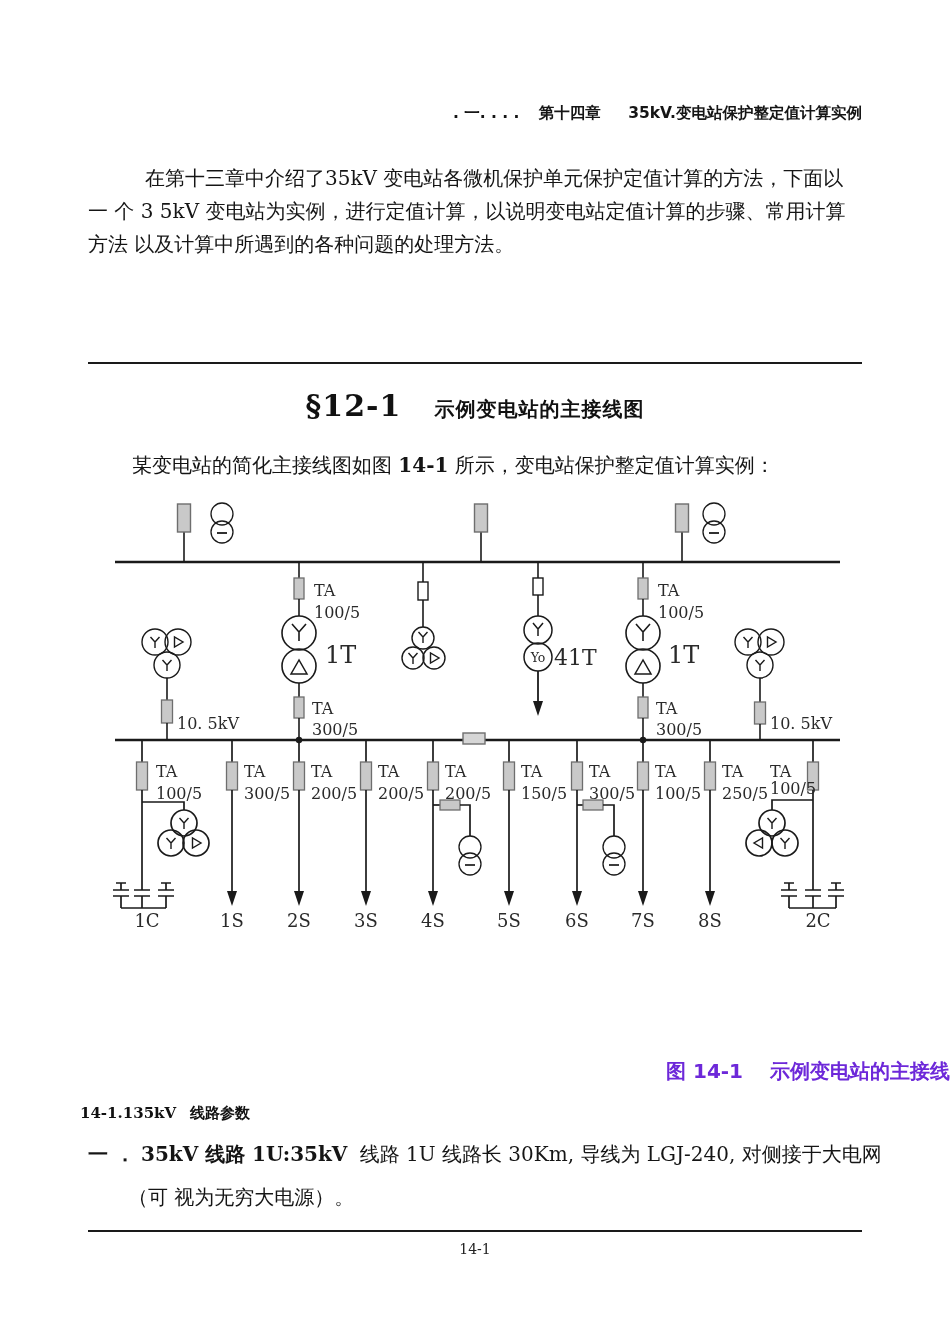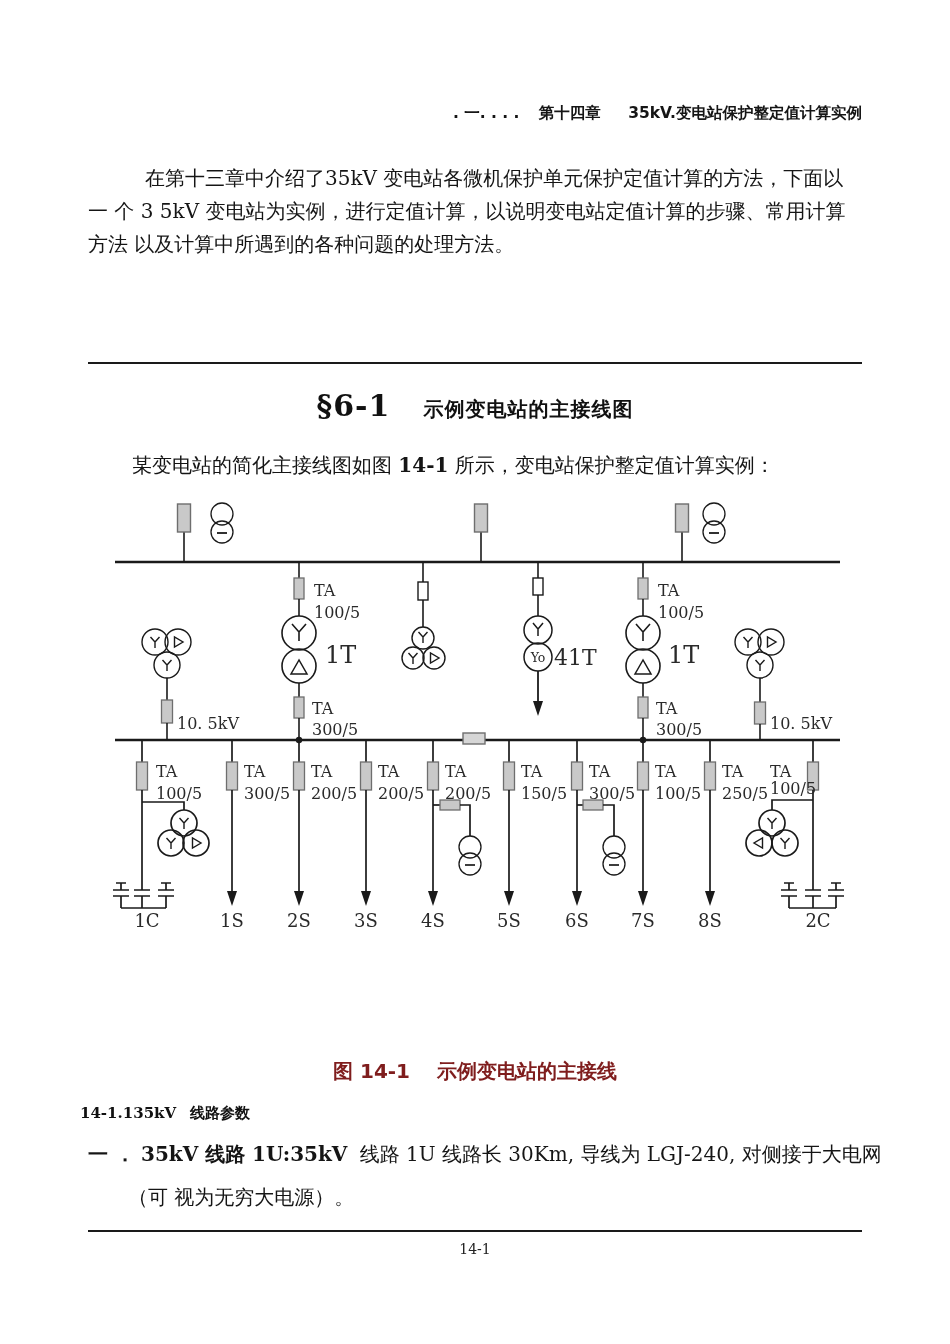--- a/index.html
+++ b/index.html
@@ -18,22 +18,22 @@
   .hdr .gap2 { margin-right:22px; }
   .para { top:162px; left:88px; width:790px; font-size:20px; color:#151515; }
   .para .ln { height:33px; line-height:33px; white-space:nowrap; }
   .para .ln.first { text-indent:57px; }
   .divider { top:362px; left:88px; width:774px; height:0; border-top:2.5px solid #1a1a1a; }
   .sec-title { top:388px; left:0; width:950px; text-align:center; white-space:nowrap; }
   .sec-title .num { font-size:30px; font-weight:bold; font-family:"DejaVu Serif","Liberation Serif",serif; letter-spacing:1px; }
   .sec-title .zh { font-size:20px; font-weight:bold; font-family:"DejaVu Sans","Liberation Sans",sans-serif; margin-left:28px; letter-spacing:1px; }
   .intro { top:452px; left:88px; width:790px; font-size:20px; white-space:nowrap; text-indent:44px; color:#151515; }
   .intro b { font-family:"DejaVu Serif","Liberation Serif",serif; }
-  .caption { top:1058px; left:0; width:950px; text-align:center;
-    font-family:"DejaVu Sans","Liberation Sans",sans-serif; font-weight:bold; font-size:20px; color:#7f1d1d; }
+  .caption { top:1058px; left:0; width:950px; text-align:right;
+    font-family:"DejaVu Sans","Liberation Sans",sans-serif; font-weight:bold; font-size:20px; color:#6d28d9; }
   .p-heading { top:1104px; left:80px; font-size:15px; font-weight:bold; white-space:nowrap; }
   .p-heading .zh { font-family:"DejaVu Sans","Liberation Sans",sans-serif; margin-left:14px; }
   .item { top:1141px; left:88px; width:800px; font-size:20px; white-space:nowrap; color:#151515; }
   .item b { margin-right:6px; }
   .item2 { top:1175px; left:128px; font-size:20px; white-space:nowrap; color:#151515;margin-top:9px; }
   .footline { top:1230px; left:88px; width:774px; height:0; border-top:2.5px solid #1a1a1a; }
   .pageno { top:1241px; left:0; width:950px; text-align:center; font-size:14px; color:#222; }
   svg text { font-family:"DejaVu Serif","Liberation Serif",serif; fill:#2a2a2a; }
 </style>
 </head>
@@ -49,21 +49,21 @@
 
   <div class="abs para">
     <div class="ln first">在第十三章中介绍了35kV 变电站各微机保护单元保护定值计算的方法，下面以</div>
     <div class="ln">一 个 3 5kV 变电站为实例，进行定值计算，以说明变电站定值计算的步骤、常用计算</div>
     <div class="ln">方法 以及计算中所遇到的各种问题的处理方法。</div>
   </div>
 
   <div class="abs divider"></div>
 
   <div class="abs sec-title">
-    <span class="num">§6-1</span>
+    <span class="num">§12-1</span>
     <span class="zh">示例变电站的主接线图</span>
   </div>
 
   <div class="abs intro">
     <span>某变电站的简化主接线图如图 </span><b>14-1</b><span> 所示，变电站保护整定值计算实例：</span>
   </div>
 
   <svg class="abs" style="top:490px; left:0;" width="950" height="460" viewBox="0 490 950 460">
     <defs>
       <g id="wye-b">

